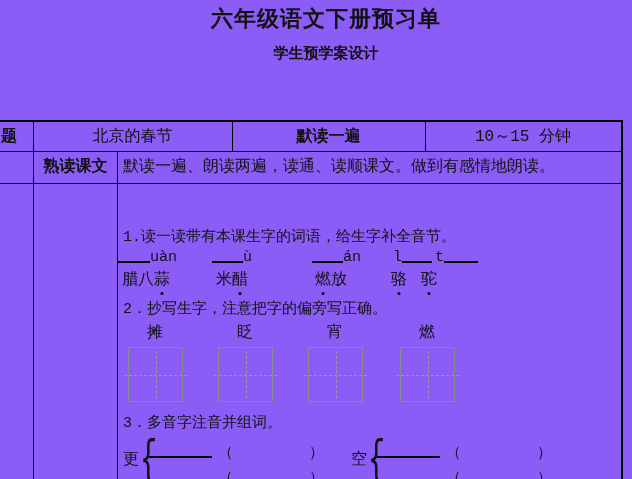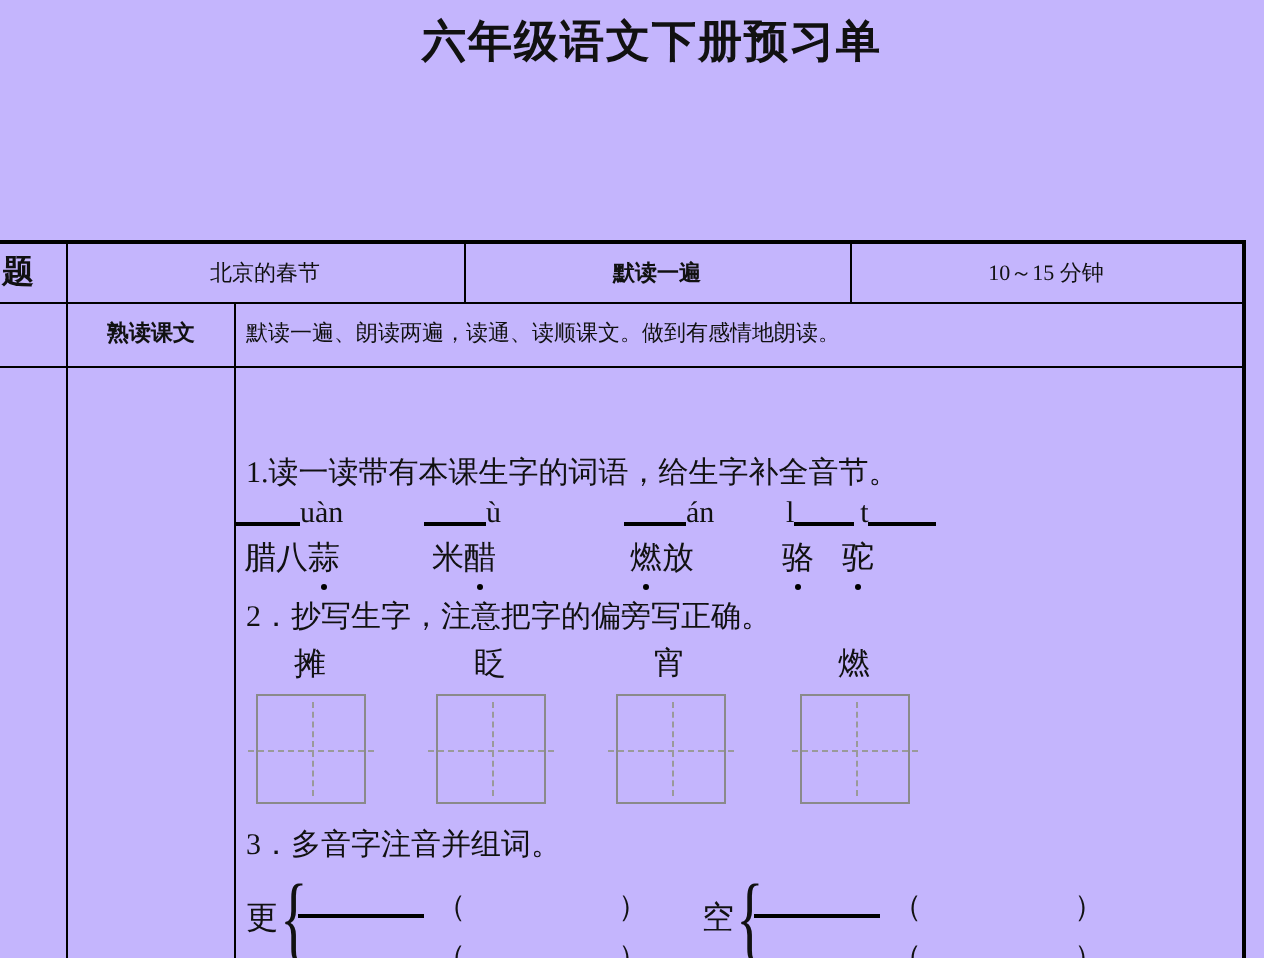--- a/index.html
+++ b/index.html
@@ -1,20 +1,20 @@
 <!DOCTYPE html>
 <html><head>
 <meta charset="utf-8">
 <style>
   * { margin:0; padding:0; box-sizing:border-box; }
   html,body { background:#ffffff; }
   .page {
-    position:relative; width:632px; height:479px; background:#c4b5fd;
+    position:relative; width:632px; height:479px; background:#8b5cf6;
     overflow:hidden; color:#111;
-    font-family:Liberation Serif, serif;
+    font-family:Liberation Mono, monospace;
   }
   
   .doc-header { position:absolute; left:20px; top:0; width:612px; text-align:center; }
   .doc-title   { margin-top:8px;  font-size:22px; font-weight:700; letter-spacing:1px; line-height:26px;}
   .lesson-title{ margin-top:28px; font-size:16px; font-weight:700; line-height:20px;}
   .doc-subtitle{ margin-top:11px; font-size:15px; font-weight:700; line-height:19px;}
 
   
   .tbl { position:absolute; left:0; top:120px; width:632px; height:359px; }
   .hline { position:absolute; left:0; height:0; border-top:1px solid #000; }
@@ -24,21 +24,21 @@
   .l-top { top:0;  width:623px; }
   .l-h1  { top:31px; width:623px; }
   .l-h2  { top:63px; width:623px; }
   .l-v33  { left:33px;  top:0;    height:359px; }
   .l-v117 { left:117px; top:31px; height:328px; }
   .l-v232 { left:232px; top:0;    height:31px; }
   .l-v425 { left:425px; top:0;    height:31px; }
   .l-v623 { left:621px; top:0;    height:359px; }
 
   .cell { position:absolute; display:flex; align-items:center; justify-content:center;
-          font-size:11px; line-height:18px; white-space:nowrap; }
+          font-size:16px; line-height:18px; white-space:nowrap; }
   .bold { font-weight:700; }
   .c-r1a { left:0;  top:3px;  width:33px;  height:28px; justify-content:flex-start; padding-left:1px; font-size:16px;}
   .c-r1b { left:34px;  top:3px;  width:197px; height:28px; }
   .c-r1c { left:233px; top:3px;  width:191px; height:28px; }
   .c-r1d { left:426px; top:3px;  width:194px; height:28px; }
   .c-r2b { left:34px;  top:32px; width:83px;  height:30px; }
   .c-r2c { left:118px; top:32px; width:503px; height:30px; justify-content:flex-start; padding-left:5px; }
   .c-r3b { left:33px;  top:294px; width:84px; height:22px; font-size:16px;}
 
   
@@ -79,20 +79,21 @@
            vertical-align:-1px; margin-right:6px; }
   .pgap { display:inline-block; width:76px; }
 </style>
 </head>
 <body>
 
 <div class="page">
 
   <div class="doc-header">
     <div class="doc-title">六年级语文下册预习单</div>
+    <div class="doc-subtitle">学生预学案设计</div>
   </div>
 
   <div class="tbl">
 
     <div class="hline outer l-top"></div>
     <div class="hline l-h1"></div>
     <div class="hline l-h2"></div>
     <div class="vline l-v33"></div>
     <div class="vline l-v117"></div>
     <div class="vline l-v232"></div>

